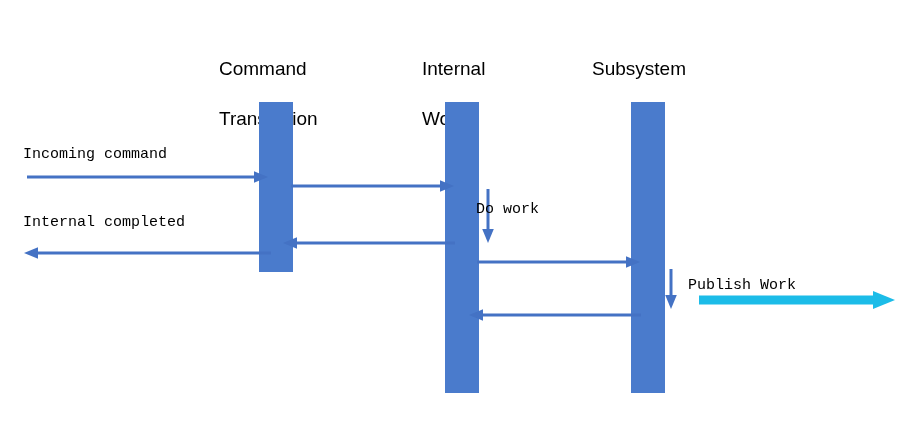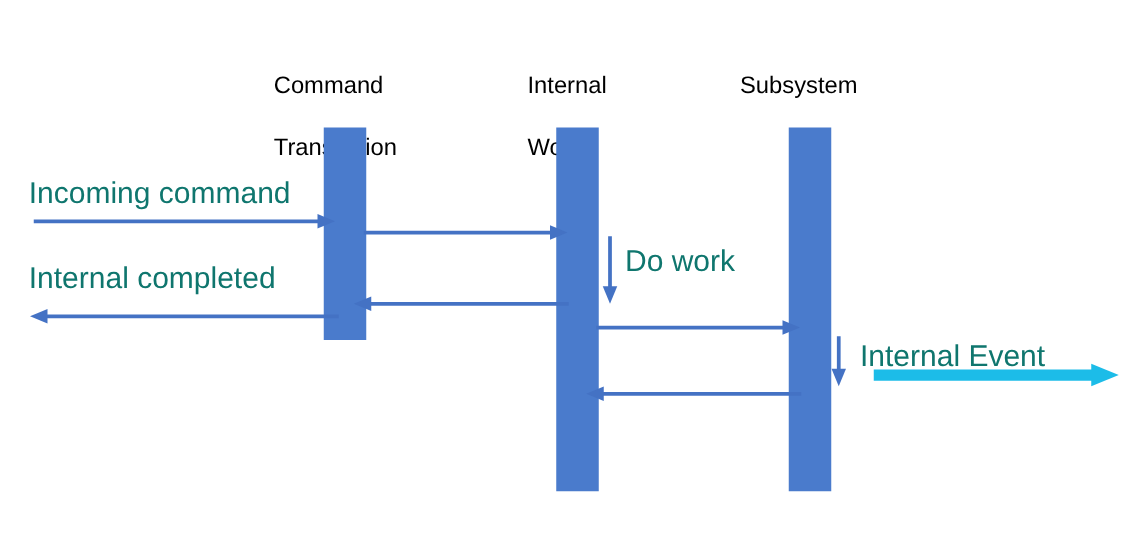--- a/index.html
+++ b/index.html
@@ -25,24 +25,25 @@
     color: #000000;
     white-space: pre-line;
     letter-spacing: 0px;
   }
   .activation-bar {
     position: absolute;
     background: #4A7BCC;
   }
   .msg-label {
     position: absolute;
-    font-size: 24px;
+    font-size: 15px;
     line-height: 24px;
-    color: #0f766e;
+    color: #000000;
     white-space: nowrap;
+    font-family: Liberation Mono, monospace;
   }
   .arrow-h {
     position: absolute;
     height: 18px;
   }
   .arrow-v {
     position: absolute;
     width: 18px;
   }
   .arrow-h svg, .arrow-v svg {
@@ -89,21 +90,21 @@
       <polygon points="164,9 150,3.2 150,14.8" fill="#4472C4"></polygon>
     </svg>
   </div>
 
   <div class="arrow-v" style="left:479px; top:188px; height:56px;">
     <svg width="18" height="56" viewBox="0 0 18 56">
       <line x1="9" y1="1" x2="9" y2="43" stroke="#4472C4" stroke-width="3"></line>
       <polygon points="9,55 3.2,41 14.8,41" fill="#4472C4"></polygon>
     </svg>
   </div>
-  <div class="msg-label" style="left:500px; top:198px;text-align:center;">Do work</div>
+  <div class="msg-label" style="left:476px; top:198px;text-align:center;">Do work</div>
 
   <div class="arrow-h" style="left:281px; top:234px; width:175px;">
     <svg width="175" height="18" viewBox="0 0 175 18">
       <line x1="14" y1="9" x2="174" y2="9" stroke="#4472C4" stroke-width="3"></line>
       <polygon points="2,9 16,3.2 16,14.8" fill="#4472C4"></polygon>
     </svg>
   </div>
 
   <div class="msg-label" style="left:23px; top:211px;">Internal completed</div>
   <div class="arrow-h" style="left:22px; top:244px; width:250px;">
@@ -120,21 +121,21 @@
     </svg>
   </div>
 
   <div class="arrow-v" style="left:662px; top:268px; height:42px;">
     <svg width="18" height="42" viewBox="0 0 18 42">
       <line x1="9" y1="1" x2="9" y2="29" stroke="#4472C4" stroke-width="3"></line>
       <polygon points="9,41 3.2,27 14.8,27" fill="#4472C4"></polygon>
     </svg>
   </div>
 
-  <div class="msg-label" style="left:688px; top:274px;">Internal Event</div>
+  <div class="msg-label" style="left:688px; top:274px;">Publish Work</div>
   <div class="arrow-h" style="left:697px; top:289px; width:200px; height:22px;">
     <svg width="200" height="22" viewBox="0 0 200 22">
       <line x1="2" y1="11" x2="178" y2="11" stroke="#1CBCE8" stroke-width="9"></line>
       <polygon points="198,11 176,2 176,20" fill="#1CBCE8"></polygon>
     </svg>
   </div>
 
   <div class="arrow-h" style="left:467px; top:306px; width:175px;">
     <svg width="175" height="18" viewBox="0 0 175 18">
       <line x1="14" y1="9" x2="174" y2="9" stroke="#4472C4" stroke-width="3"></line>

